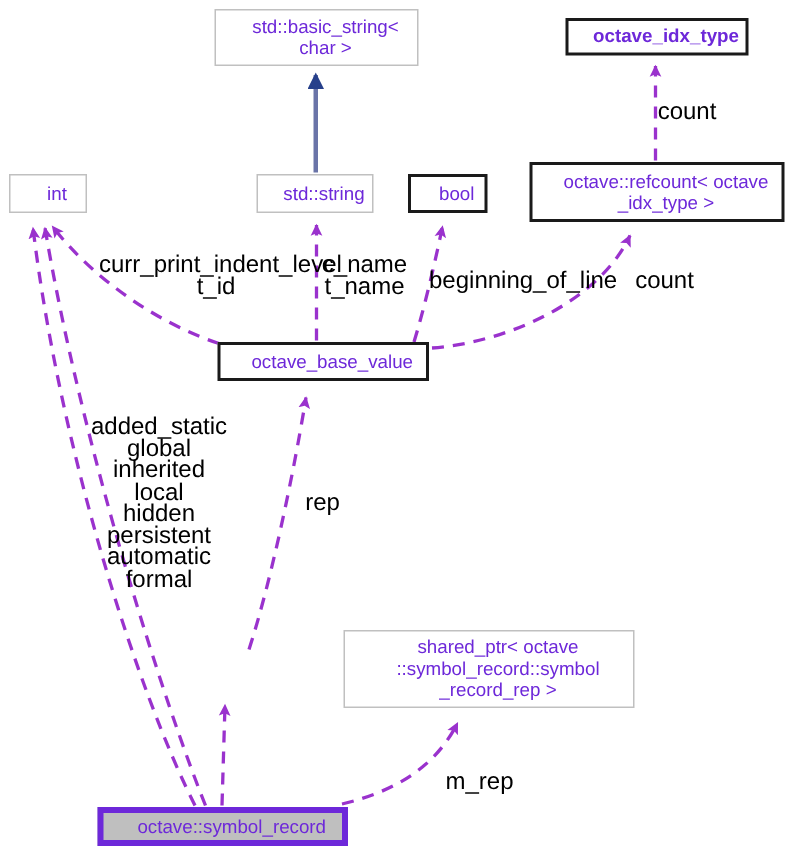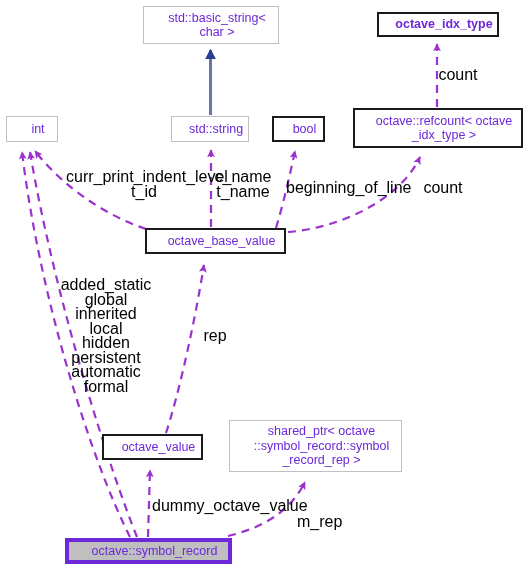--- a/index.html
+++ b/index.html
@@ -127,23 +127,22 @@
 
   <div class="node" style="left:171px; top:116px; width:78px; height:26px;">std::string</div>
 
   <div class="node strong" style="left:272px; top:116px; width:53px; height:26px;">bool</div>
 
   <div class="node strong" style="left:353px; top:108px; width:170px; height:40px;">octave::refcount&lt; octave
 _idx_type &gt;</div>
 
   <div class="node strong" style="left:145px; top:228px; width:141px; height:26px;">octave_base_value</div>
 
-  <div class="node strong" style="left:102px; top:434px; width:101px; height:26px;">octave_value</div>
 
-  <div class="node" style="left:229px; top:420px; width:173px; height:52px;">shared_ptr&lt; octave
+  <div class="node" style="left:229px; top:420px; width:194px; height:52px;">shared_ptr&lt; octave
 ::symbol_record::symbol
 _record_rep &gt;</div>
 
   <div class="node highlight" style="left:65px; top:538px; width:167px; height:26px;">octave::symbol_record</div>
 
   <div class="edge-label" style="left:66px; top:170px; width:156px;">curr_print_indent_level
 t_id</div>
 
   <div class="edge-label" style="left:214px; top:170px; width:58px;">c_name
 t_name</div>
@@ -158,17 +157,16 @@
 global
 inherited
 local
 hidden
 persistent
 automatic
 formal</div>
 
   <div class="edge-label" style="left:201px; top:329px; width:28px;">rep</div>
 
-  <div class="edge-label" style="left:152px; top:499px; width:136px;">dummy_octave_value</div>
 
   <div class="edge-label" style="left:297px; top:499px; width:45px;margin-top:16px;">m_rep</div>
 
 </div>
 
 </body></html>

